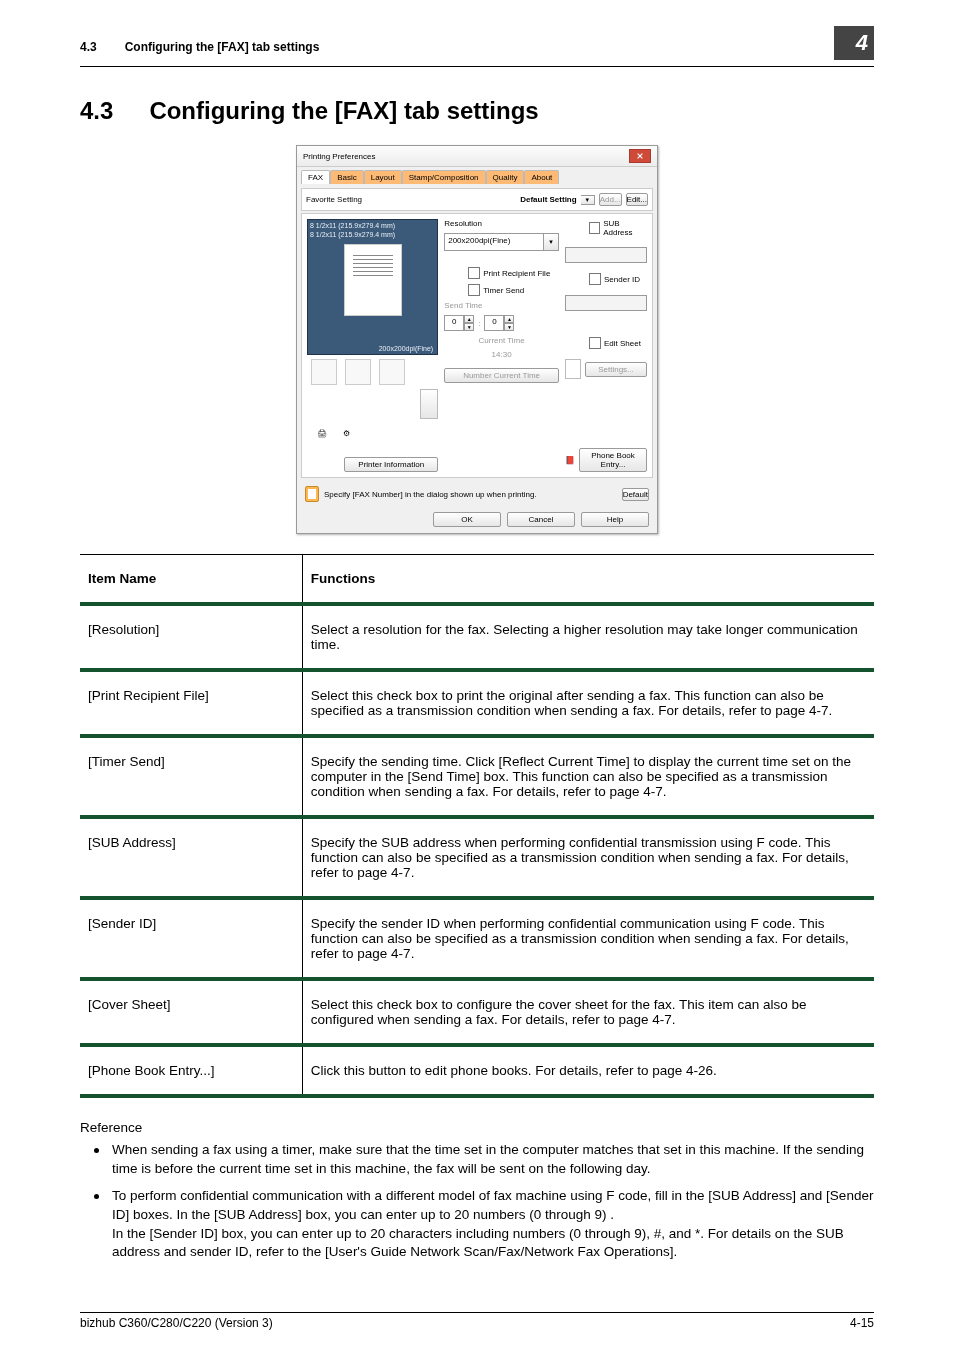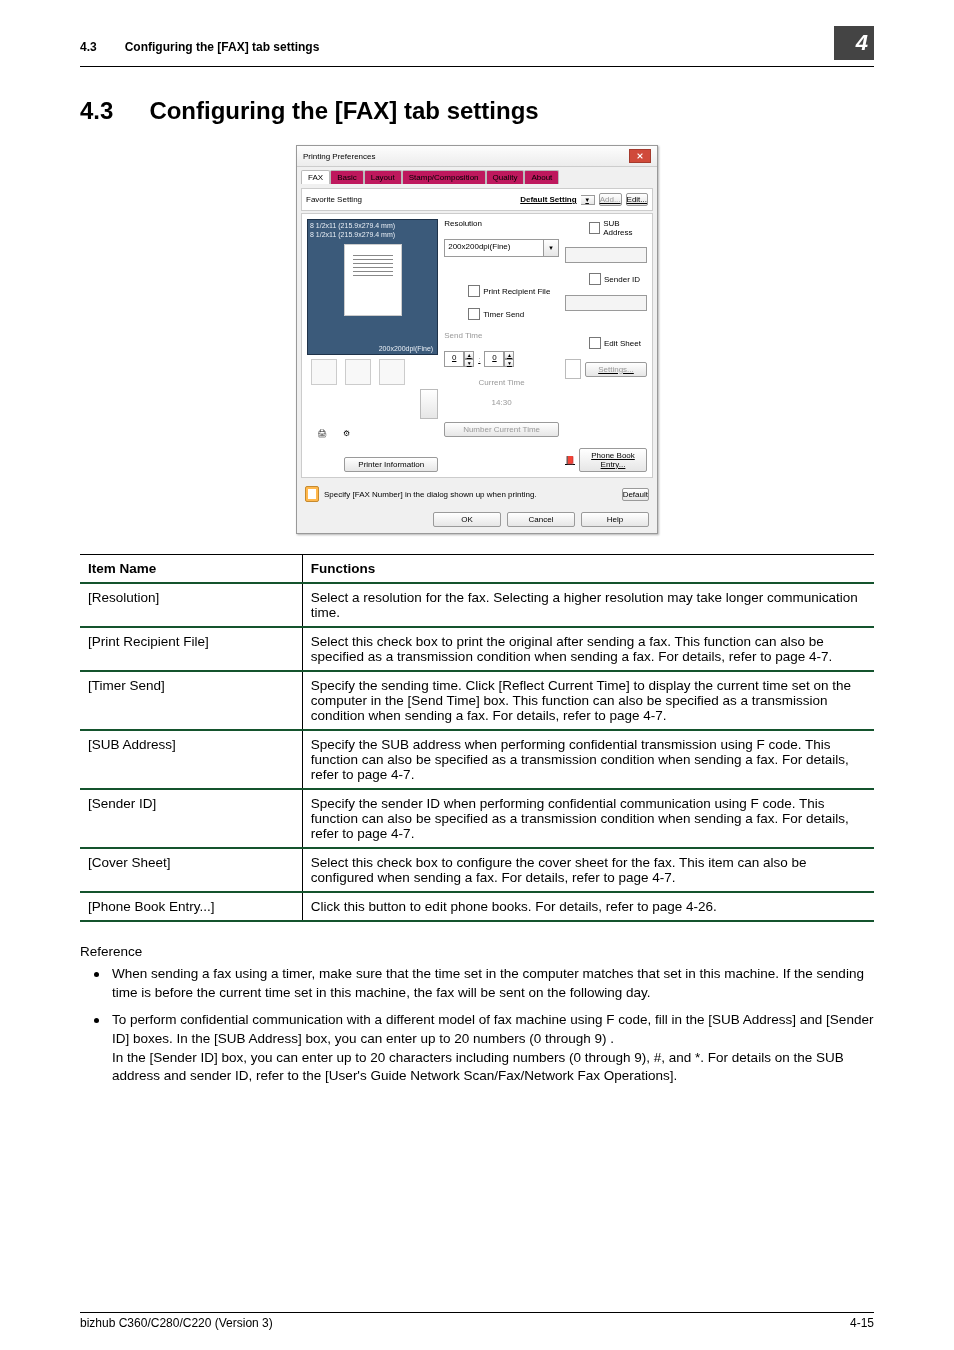--- a/index.html
+++ b/index.html
@@ -93,40 +93,40 @@
     color:#fff;
   }
   .dialog-close svg{width:8px;height:8px}
   .tabstrip {
     display:flex;
     background:#f0f0f0;
     padding: 3px 4px 0 4px;
     gap:0;
   }
   .tab {
-    background:#be185d;
+    background:#fdba74;
     border:1px solid #bbb;
     border-bottom:none;
     padding:2px 6px;
     border-radius:2px 2px 0 0;
   }
   .tab.active{
     background:#fff;
     font-weight:normal;
   }
   .dialog-body {
     background:#fff;
     border:1px solid #ccc;
     margin:0 4px 4px 4px;
     padding:5px;
     display:flex;
     gap:6px;
   }
   .col-left{ width:40%; display:flex; flex-direction:column; gap:4px;}
-  .col-mid{ width:35%; display:flex; flex-direction:column; gap:11px;}
+  .col-mid{ width:35%; display:flex; flex-direction:column; gap:5px;}
   .col-right{ width:25%; display:flex; flex-direction:column; gap:10px;}
   .preview {
     background:#3b5a7a;
     color:#fff;
     border:1px solid #1f334a;
     height:130px;
     position:relative;
     padding:2px;
   }
   .preview-text{color:#e8eef5;font-size:7px;}
@@ -150,21 +150,21 @@
   .btn{
     background:linear-gradient(#fff,#e6e6e6);
     border:1px solid #9a9a9a;
     border-radius:2px;
     padding:2px 6px;
     text-align:center;
     font-size:8px;
   }
   .btn.small{padding:1px 0;}
   .btn.disabled{color:#999;}
-  .row{display:flex;gap:4px;align-items:center;text-decoration:underline;}
+  .row{display:flex;gap:4px;align-items:center;}
   .field{
     background:#fff;border:1px solid #9a9a9a;height:14px;
   }
   .dropdown{display:flex;}
   .dropdown .field{flex:1;padding:1px 3px;line-height:12px;}
   .dropdown .arrow{
     width:14px;border:1px solid #9a9a9a;border-left:none;
     display:flex;align-items:center;justify-content:center;background:linear-gradient(#fff,#e6e6e6);
     font-size:7px;
   }
@@ -193,22 +193,22 @@
   .note-icon::after{content:"";position:absolute;top:2px;left:2px;right:2px;bottom:2px;background:#fff;}
   
   .desc-table {
     width: 100%;
     border-collapse: collapse;
     margin-top: 8px;
     font-size: 13.5px;
   }
   .desc-table th, .desc-table td {
     border-top: 1px solid #000;
-    border-bottom: 2px solid #14532d;
-    padding: 6px 8px;
+    border-bottom: 4px solid #14532d;
+    padding: 16px 8px;
     vertical-align: top;
     text-align: left;
   }
   .desc-table th{
     font-weight:bold;
   }
   .desc-table .col1{
     width: 28%;
     border-right: 1px solid #000;
   }

